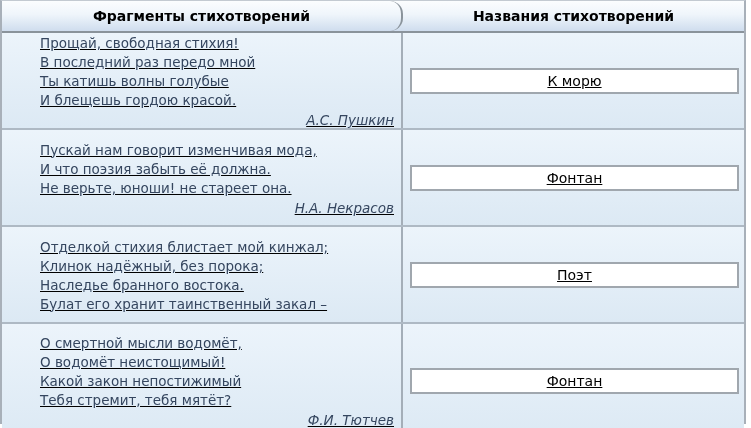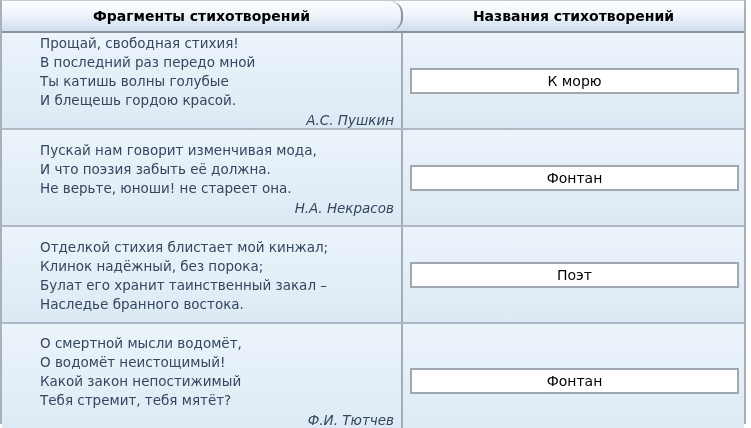--- a/index.html
+++ b/index.html
@@ -34,20 +34,21 @@
     color: #000000;
   }
   .hcell.left  { width: 401px; border-right: 2px solid #8a939b; border-radius: 13px; }
   .hcell.right { flex: 1; }
 
   .trow {
     display: flex;
     height: 97px;
     border-bottom: 2px solid #aeb9c4;
     background: linear-gradient(180deg, #ecf4fb 0%, #dce9f4 100%);
+    text-decoration: underline;
   }
   .trow:last-child { border-bottom: none; height: 113px; }
 
   .cell-left {
     width: 401px;
     border-right: 2px solid #a4aeb8;
     padding: 5px 4px 3px 38px;
     display: flex;
     flex-direction: column;
     justify-content: center;
@@ -116,22 +117,22 @@
     </div>
     <div class="cell-right">
       <div class="title-box">Фонтан</div>
     </div>
   </div>
 
   <div class="trow">
     <div class="cell-left">
       <div class="poem-line">Отделкой стихия блистает мой кинжал;</div>
       <div class="poem-line">Клинок надёжный, без порока;</div>
+      <div class="poem-line">Наследье бранного востока.</div>
       <div class="poem-line">Булат его хранит таинственный закал –</div>
-      <div class="poem-line">Наследье бранного востока.</div>
     </div>
     <div class="cell-right">
       <div class="title-box">Поэт</div>
     </div>
   </div>
 
   <div class="trow">
     <div class="cell-left">
       <div class="poem-line">О смертной мысли водомёт,</div>
       <div class="poem-line">О водомёт неистощимый!</div>

